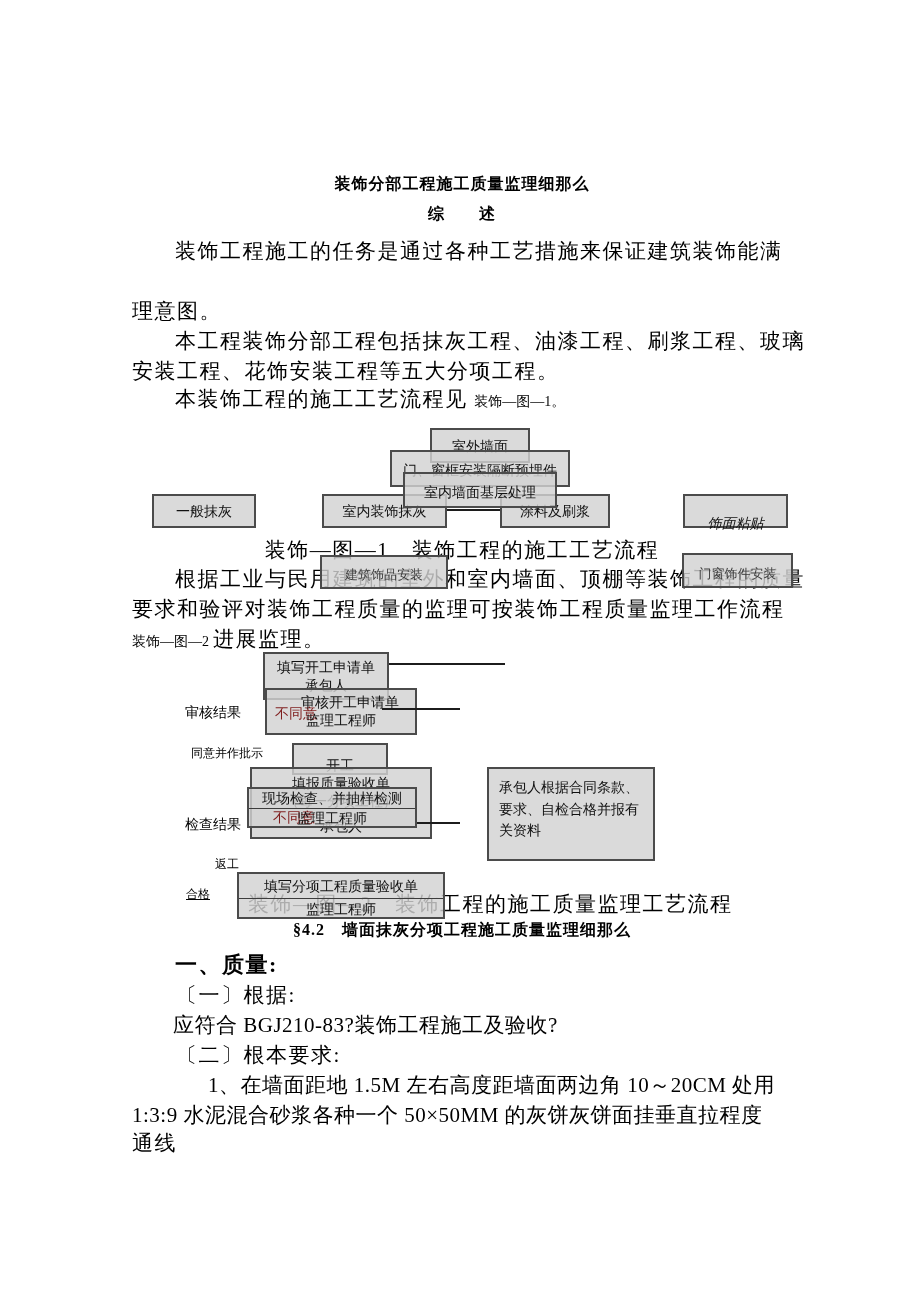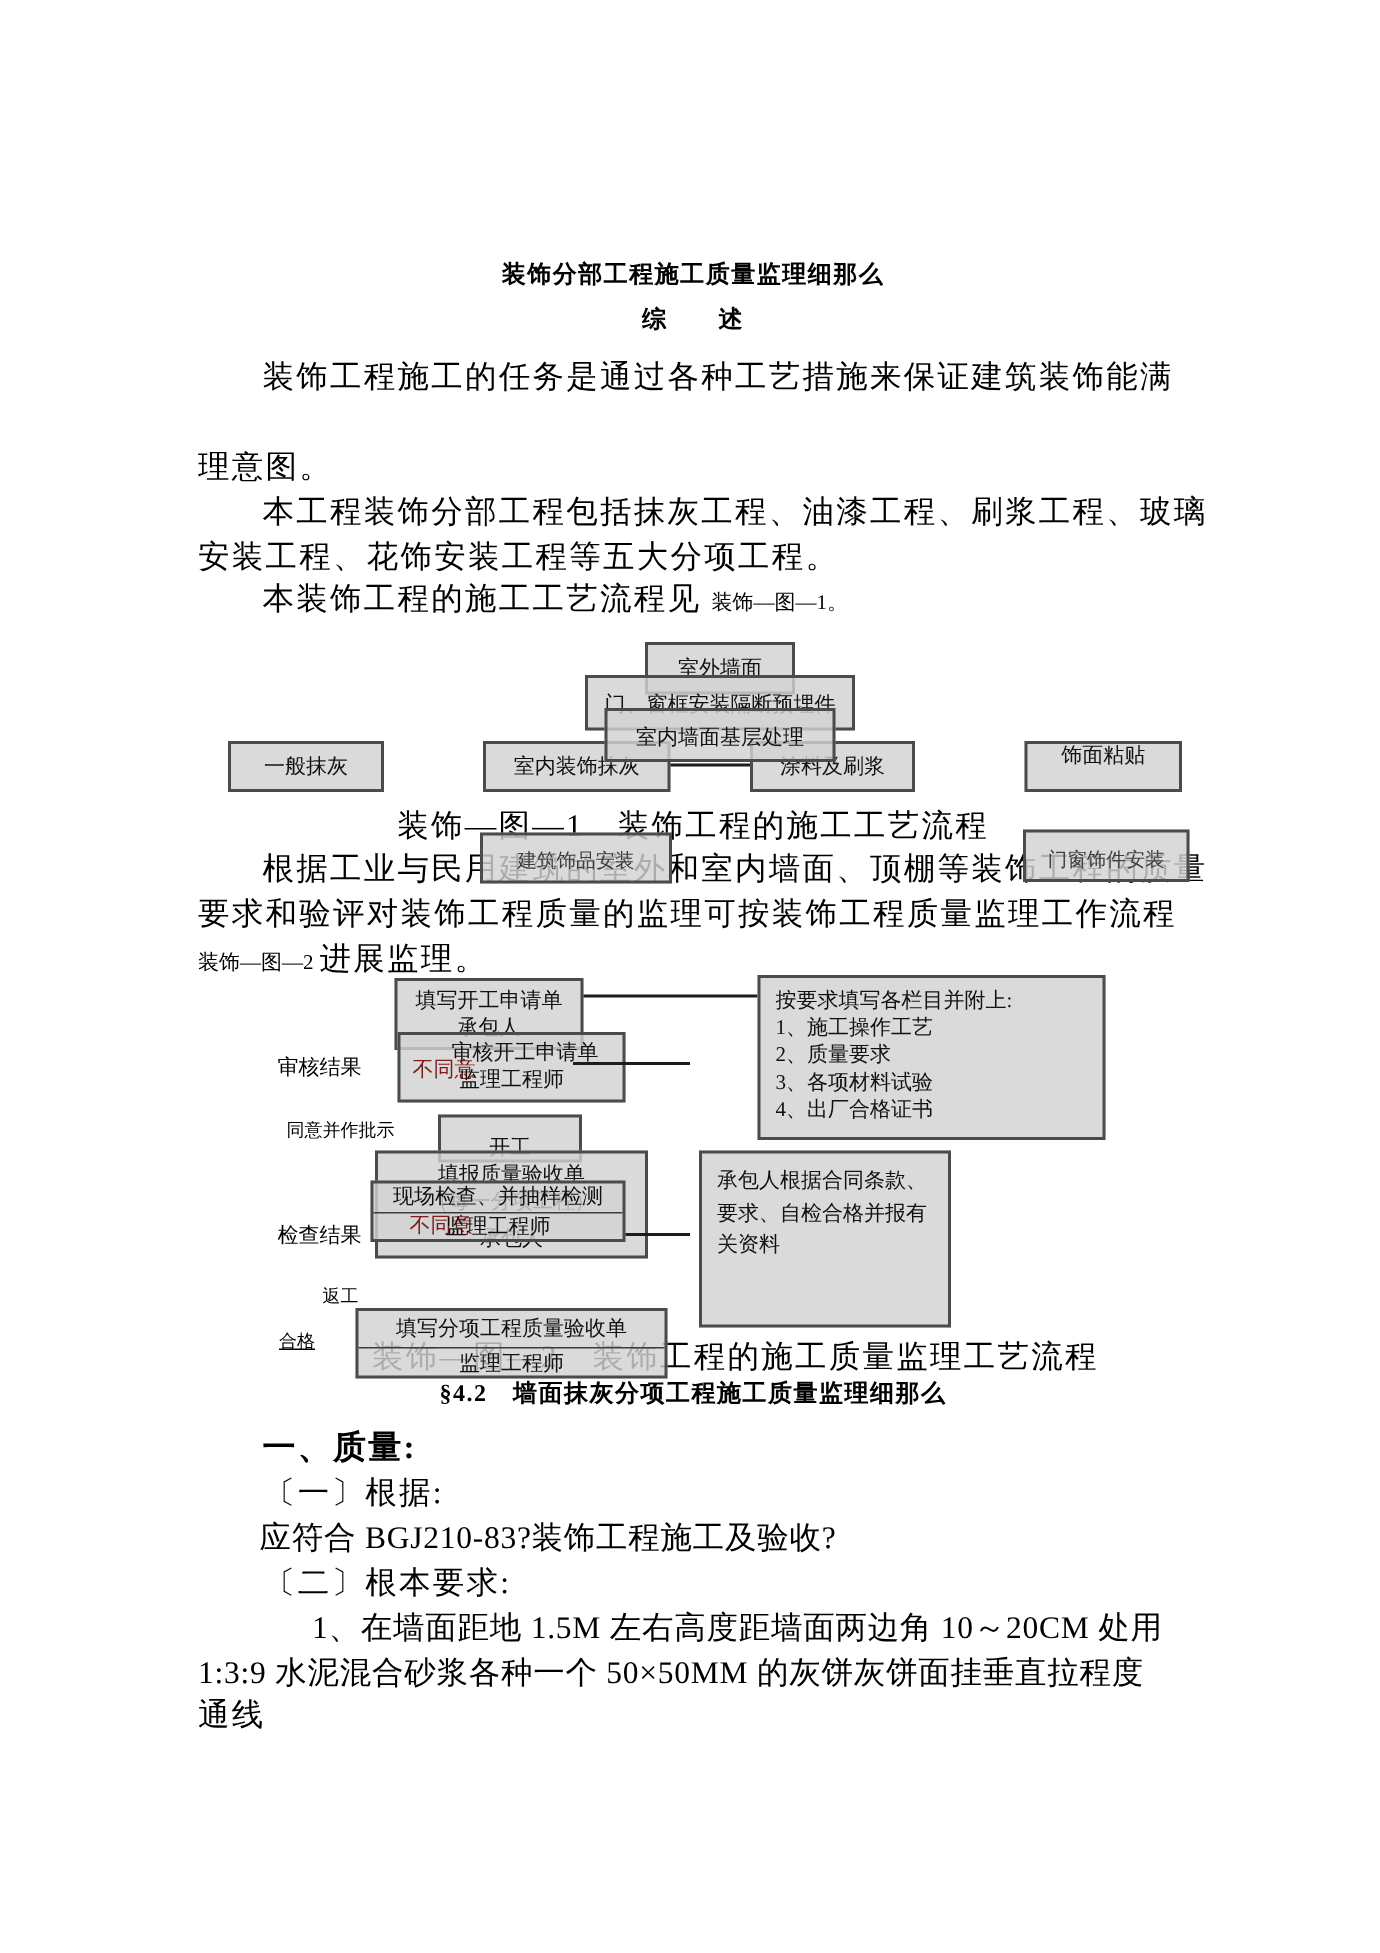--- a/index.html
+++ b/index.html
@@ -50,21 +50,21 @@
 
   <div class="fbox" style="left:152px;top:494px;width:104px;height:34px;padding-top:7px;">
     <span>一般抹灰</span>
   </div>
   <div class="fbox" style="left:322px;top:494px;width:125px;height:34px;padding-top:7px;">
     <span>室内装饰抹灰</span>
   </div>
   <div class="fbox" style="left:500px;top:494px;width:110px;height:34px;padding-top:7px;">
     <span>涂料及刷浆</span>
   </div>
-  <div class="fbox" style="left:683px;top:494px;width:105px;height:34px;padding-top:0;">
+  <div class="fbox" style="left:683px;top:494px;width:105px;height:34px;padding-top:19px;font-style:italic;">
     <span>饰面粘贴</span>
   </div>
   <div class="hline" style="left:447px;top:509px;width:53px;"></div>
 
   <div class="fbox" style="left:430px;top:428px;width:100px;height:35px;padding-top:8px;">
     <span>室外墙面</span>
   </div>
   <div class="fbox" style="left:390px;top:450px;width:180px;height:37px;padding-top:10px;">
     <span>门、窗框安装隔断预埋件</span>
   </div>
@@ -98,27 +98,20 @@
   <div class="fbox" style="left:265px;top:688px;width:152px;height:47px;padding-top:4px;">
     <span class="muted" style="position:absolute;left:8px;top:15px;">不同意</span>
     <div class="row" style="padding-left:18px;">审核开工申请单</div>
     <div class="row">监理工程师</div>
   </div>
   <div class="hline" style="left:382px;top:708px;width:78px;"></div>
 
   <div class="abs leftlabel" style="left:185px;top:704px;">审核结果</div>
   <div class="abs leftlabel-sm" style="left:191px;top:722px;">同意并作批示</div>
 
-  <div class="fbox boxtext-left" style="left:505px;top:650px;width:232px;height:110px;padding:7px 10px;">
-    <div class="row">按要求填写各栏目并附上:</div>
-    <div class="row">1、施工操作工艺</div>
-    <div class="row">2、质量要求</div>
-    <div class="row">3、各项材料试验</div>
-    <div class="row">4、出厂合格证书</div>
-  </div>
 
   <div class="fbox" style="left:292px;top:743px;width:96px;height:32px;padding-top:12px;">
     <span>开工</span>
   </div>
 
   <div class="fbox" style="left:250px;top:767px;width:182px;height:72px;padding-top:6px;">
     <div class="row">填报质量验收单</div>
     <div class="row">（每一分项工程）</div>
     <div class="row" style="margin-top:7px;">承包人</div>
   </div>
@@ -127,21 +120,21 @@
     <span class="muted" style="position:absolute;left:24px;top:20px;">不同意</span>
     <div class="row divided" style="padding-top:1px;height:18px;">现场检查、并抽样检测</div>
     <div class="row" style="padding-top:1px;">监理工程师</div>
   </div>
   <div class="hline" style="left:417px;top:822px;width:43px;"></div>
 
   <div class="abs leftlabel" style="left:185px;top:816px;">检查结果</div>
   <div class="abs leftlabel-sm" style="left:215px;top:833px;">返工</div>
   <div class="abs leftlabel-sm" style="left:186px;top:863px;text-decoration:underline;">合格</div>
 
-  <div class="fbox boxtext-left" style="left:466px;top:767px;width:168px;height:118px;padding:8px 10px;line-height:1.55;white-space:normal;">
+  <div class="fbox boxtext-left" style="left:487px;top:767px;width:168px;height:94px;padding:8px 10px;line-height:1.55;white-space:normal;">
     <span>承包人根据合同条款、要求、自检合格并报有关资料</span>
   </div>
 
   <div class="abs t-body" style="left:248px;top:891px;">装饰—图—2　装饰工程的施工质量监理工艺流程</div>
 
   <div class="fbox" style="left:237px;top:872px;width:208px;height:47px;">
     <div class="row divided" style="padding-top:4px;height:20px;">填写分项工程质量验收单</div>
     <div class="row" style="padding-top:2px;">监理工程师</div>
   </div>
 

